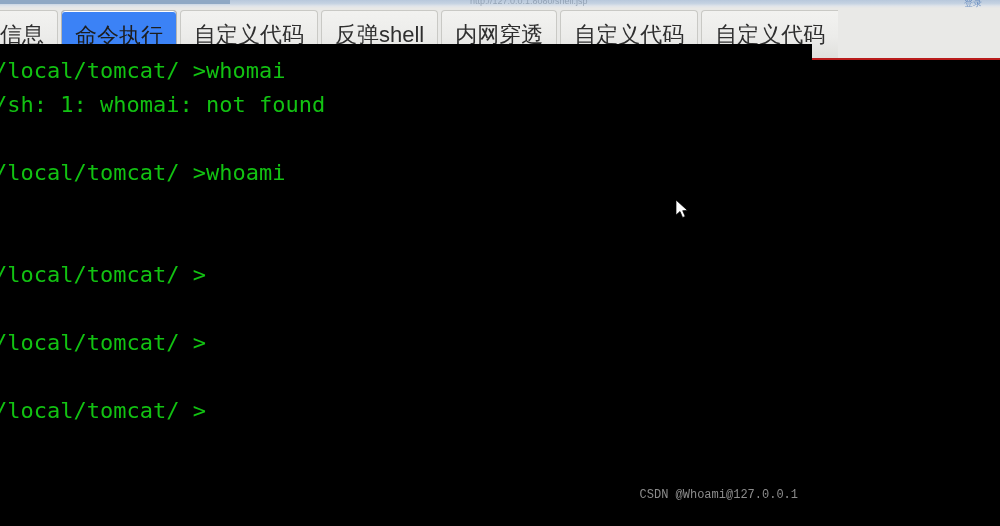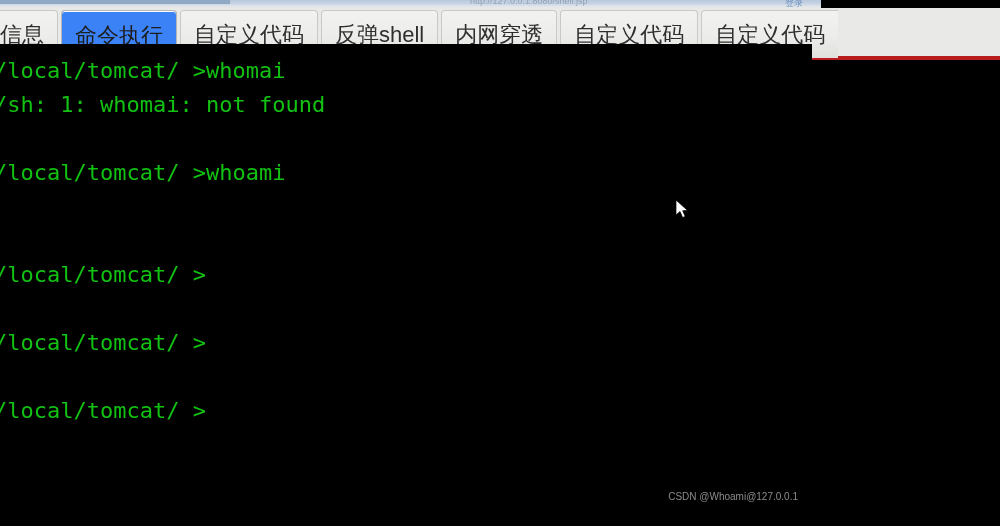--- a/index.html
+++ b/index.html
@@ -14,21 +14,21 @@
     overflow: hidden;
     font-family: "Liberation Sans", sans-serif;
     position: relative;
   }
 
   
   .chrome-strip {
     position: absolute;
     top: 0;
     left: 0;
-    width: 821px;
+    width: 1000px;
     height: 8px;
     background: linear-gradient(to bottom, #b8c8dc 0%, #c6d3e2 45%, #dfe4ea 75%, #e8e8e6 100%);
     overflow: hidden;
   }
   .chrome-strip .chrome-tabline {
     position: absolute;
     left: 0;
     top: 0;
     width: 230px;
     height: 4px;
@@ -55,21 +55,21 @@
 
   
   .tabbar {
     position: absolute;
     top: 8px;
     left: 0;
     width: 1000px;
     height: 52px;
     background: #e9e9e7;
     box-sizing: border-box;
-    border-bottom: 4px solid #b91c1c;
+    border-bottom: 2px solid #b91c1c;
     display: flex;
     align-items: flex-start;
     padding-top: 2px;
   }
   .tab {
     position: relative;
     height: 48px;
     box-sizing: border-box;
     display: flex;
     align-items: center;
@@ -142,22 +142,22 @@
     width: 14px;
     height: 20px;
     pointer-events: none;
   }
 
   
   .watermark {
     position: absolute;
     right: 14px;
     bottom: 8px;
-    font-family: Liberation Sans, sans-serif;
-    font-size: 10px;
+    font-family: Liberation Mono, monospace;
+    font-size: 12px;
     color: #8c8c8c;
     white-space: nowrap;
     user-select: none;
   }
 </style>
 </head>
 <body>
 
 <div class="chrome-strip">
   <div class="chrome-tabline"></div>

